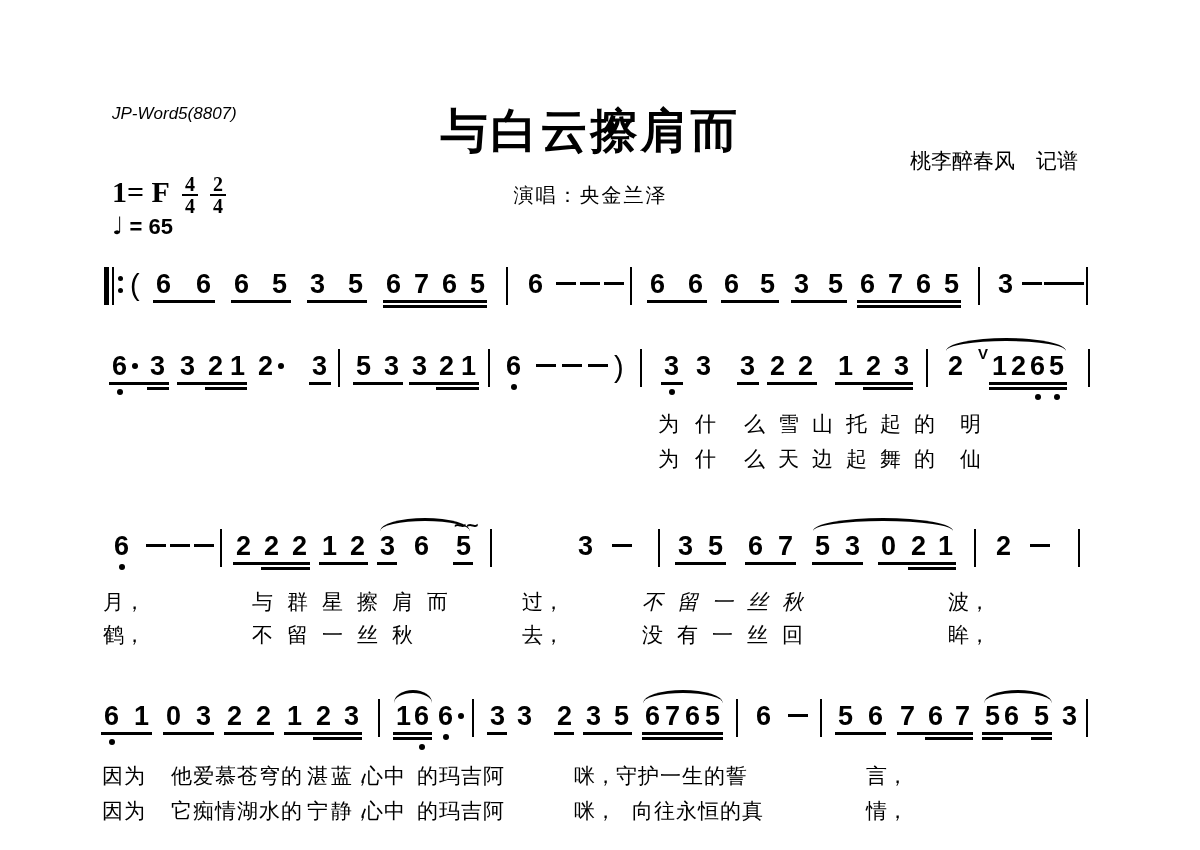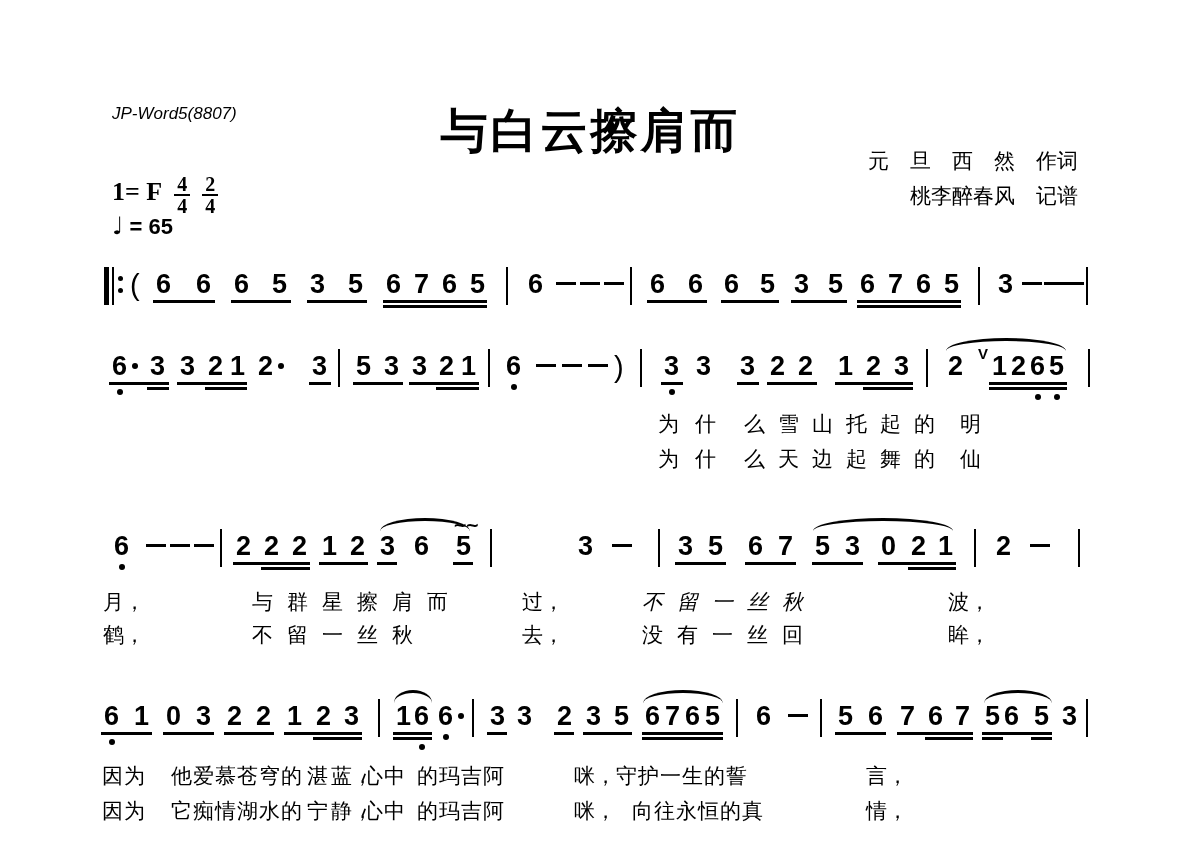--- a/index.html
+++ b/index.html
@@ -8,21 +8,21 @@
   .watermark{position:absolute;left:112px;top:104px;font-style:italic;font-size:17px;}
   .title{position:absolute;left:0;right:0;top:100px;text-align:center;
          font-family:"Liberation Serif","DejaVu Serif",serif;font-weight:bold;
          font-size:47px;letter-spacing:3px;}
   .subtitle{position:absolute;left:0;right:0;top:182px;text-align:center;
             font-family:"Liberation Serif","DejaVu Serif",serif;font-size:20px;letter-spacing:2px;}
   .credits{position:absolute;right:103px;top:144px;text-align:right;
            font-family:"Liberation Serif","DejaVu Serif",serif;font-size:21px;line-height:35px;}
   .keysig{position:absolute;left:112px;top:172px;display:flex;align-items:flex-start;gap:12px;
           font-family:"Liberation Serif","DejaVu Serif",serif;font-weight:bold;}
-  .keysig .prefix{font-size:26px;line-height:40px;text-align:center;}
+  .keysig .prefix{font-size:30px;line-height:40px;text-align:center;}
   .frac{display:inline-flex;flex-direction:column;align-items:center;margin-top:3px;}
   .frac .fn{font-size:20px;line-height:19px;border-bottom:2px solid #000;padding:0 3px;}
   .frac .fd{font-size:20px;line-height:20px;}
   .tempo{position:absolute;left:112px;top:212px;font-size:22px;font-weight:bold;}
   .tempo .qnote{font-family:"DejaVu Sans",sans-serif;font-size:24px;}
   .score-line{position:absolute;left:0;width:100%;height:0;}
   .note{position:absolute;top:0;}
   .num{font:bold 27px/28px "Liberation Sans",sans-serif;}
   .da{position:absolute;left:100%;margin-left:5px;top:11px;width:6px;height:6px;border-radius:50%;background:#000;}
   .lo{position:absolute;left:50%;transform:translateX(-50%);width:6px;height:6px;border-radius:50%;background:#000;}
@@ -44,22 +44,22 @@
   .lyric-row{position:absolute;left:0;width:100%;height:0;}
   .lyr{position:absolute;top:0;font-family:"Liberation Serif","DejaVu Serif",serif;
        font-size:21px;white-space:pre;}
 </style>
 </head>
 <body>
 
 <div class="page">
   <div class="watermark">JP-Word5(8807)</div>
   <div class="title">与白云擦肩而</div>
+  <div class="subtitle">演唱：央金兰泽</div>
   <div class="credits">
-    <div>元　旦　西　然　作词</div>
     <div>桃李醉春风　记谱</div>
   </div>
   <div class="keysig">
     <span class="prefix">1= F</span>
     <span class="frac">
       <span class="fn">4</span>
       <span class="fd">4</span>
     </span>
     <span class="frac">
       <span class="fn">2</span>

